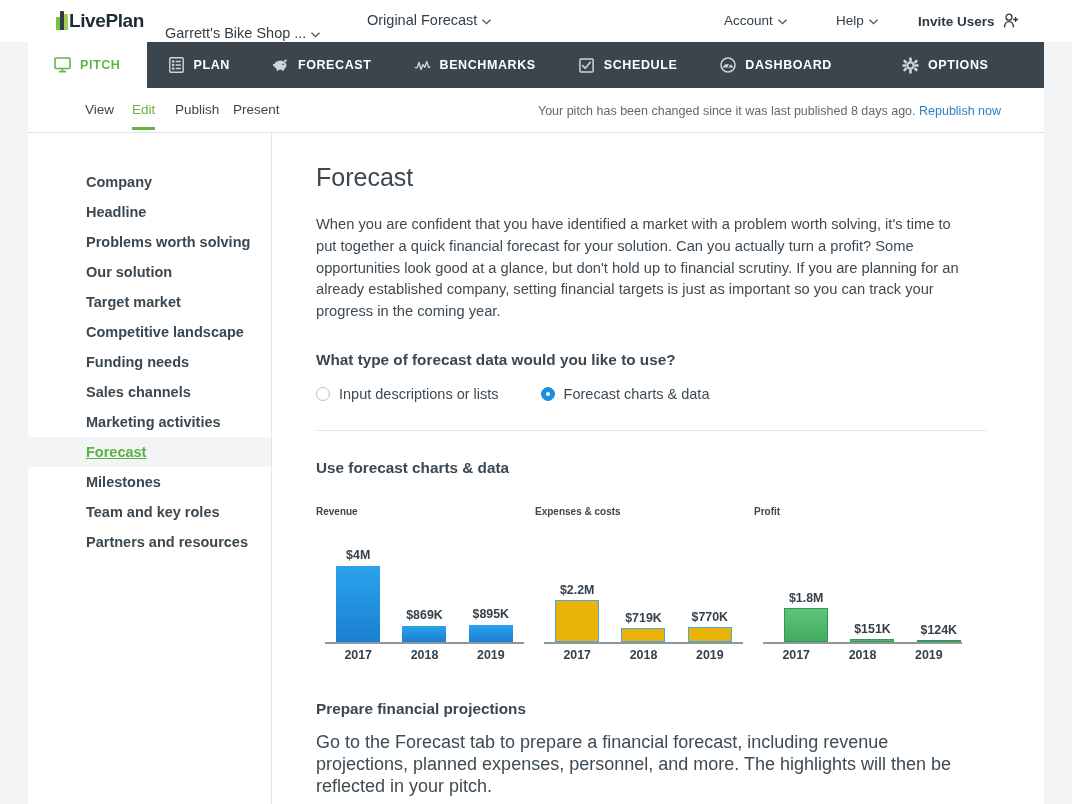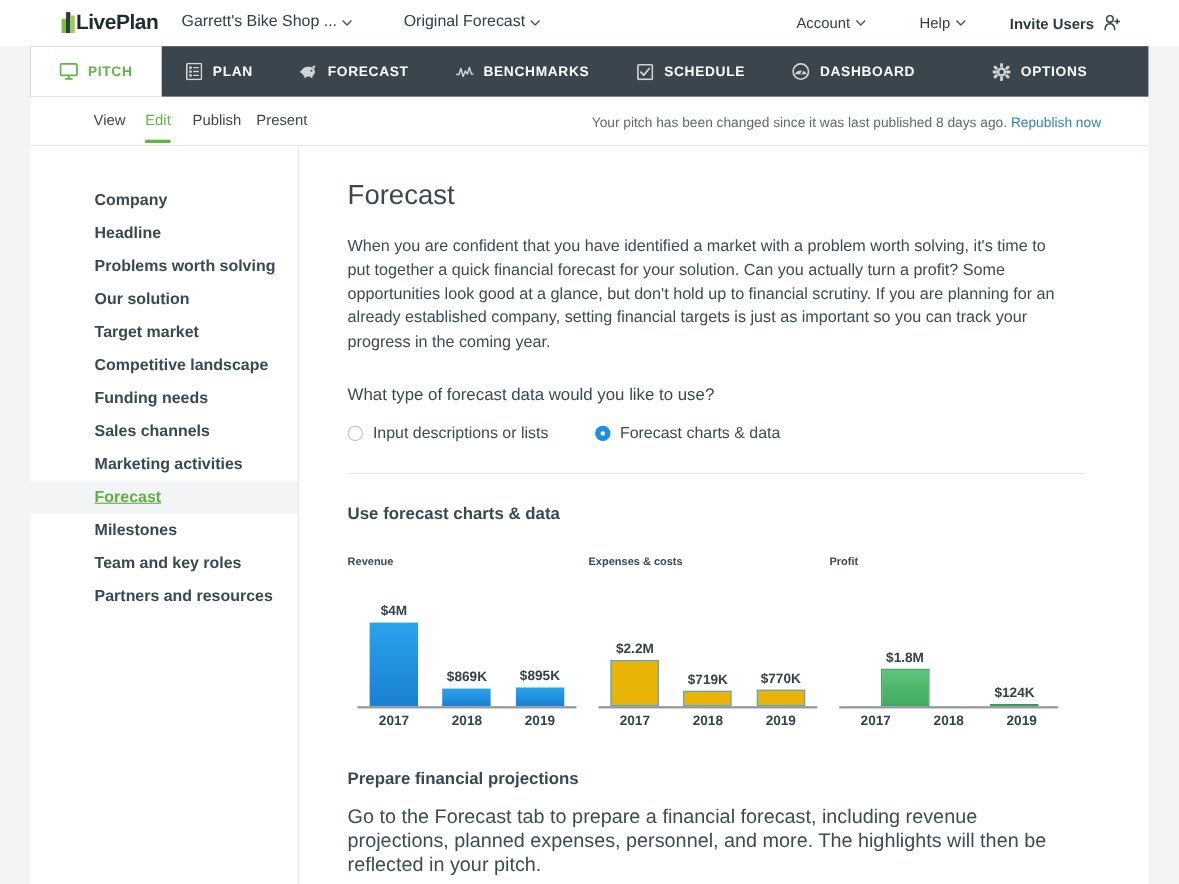--- a/index.html
+++ b/index.html
@@ -70,21 +70,21 @@
     display: flex;
     align-items: center;
     gap: 5px;
   }
   .topitem .caret {
     font-size: 10px;
     color: #5b6a74;
     transform: translateY(1px);
   }
 
-  .company-select { left: 165px; top: 12px; }
+  .company-select { left: 165px; top: 25px; }
   .forecast-select { left: 367px; top: 12px; }
   .account-menu { left: 724px; top: 13px; font-size: 13.5px; }
   .help-menu { left: 836px; top: 13px; font-size: 13.5px; }
   .invite-users {
     left: 918px; top: 13px;
     font-size: 13.5px;
     font-weight: bold;
     color: #2c3a44;
   }
   .invite-icon {
@@ -227,21 +227,21 @@
   p.intro {
     font-size: 14.7px;
     line-height: 21.8px;
     color: #3e4b54;
     width: 654px;
     margin-bottom: 28px;
   }
 
   h2.q-title {
     font-size: 15.3px;
-    font-weight: normal;
+    font-weight: bold;
     color: #3b4851;
     margin-bottom: 17px;
   }
 
   .radio-row {
     display: flex;
     align-items: center;
     gap: 0;
     margin-bottom: 28px;
   }
@@ -670,20 +670,25 @@
         <div class="chart c2">
           <div class="chart-title">Profit</div>
           <div class="plot">
             <div class="bars">
               <div class="bcol">
                 <div class="bar pro" style="height:34%">
                   <span class="bar-label">$1.8M</span>
                 </div>
               </div>
               <div class="bcol">
+                <div class="bar pro" style="height:3%">
+                  <span class="bar-label">$151K</span>
+                </div>
+              </div>
+              <div class="bcol">
                 <div class="bar pro" style="height:2%">
                   <span class="bar-label">$124K</span>
                 </div>
               </div>
             </div>
             <div class="axis"></div>
             <div class="xlabels">
               <span>2017</span>
               <span>2018</span>
               <span>2019</span>

